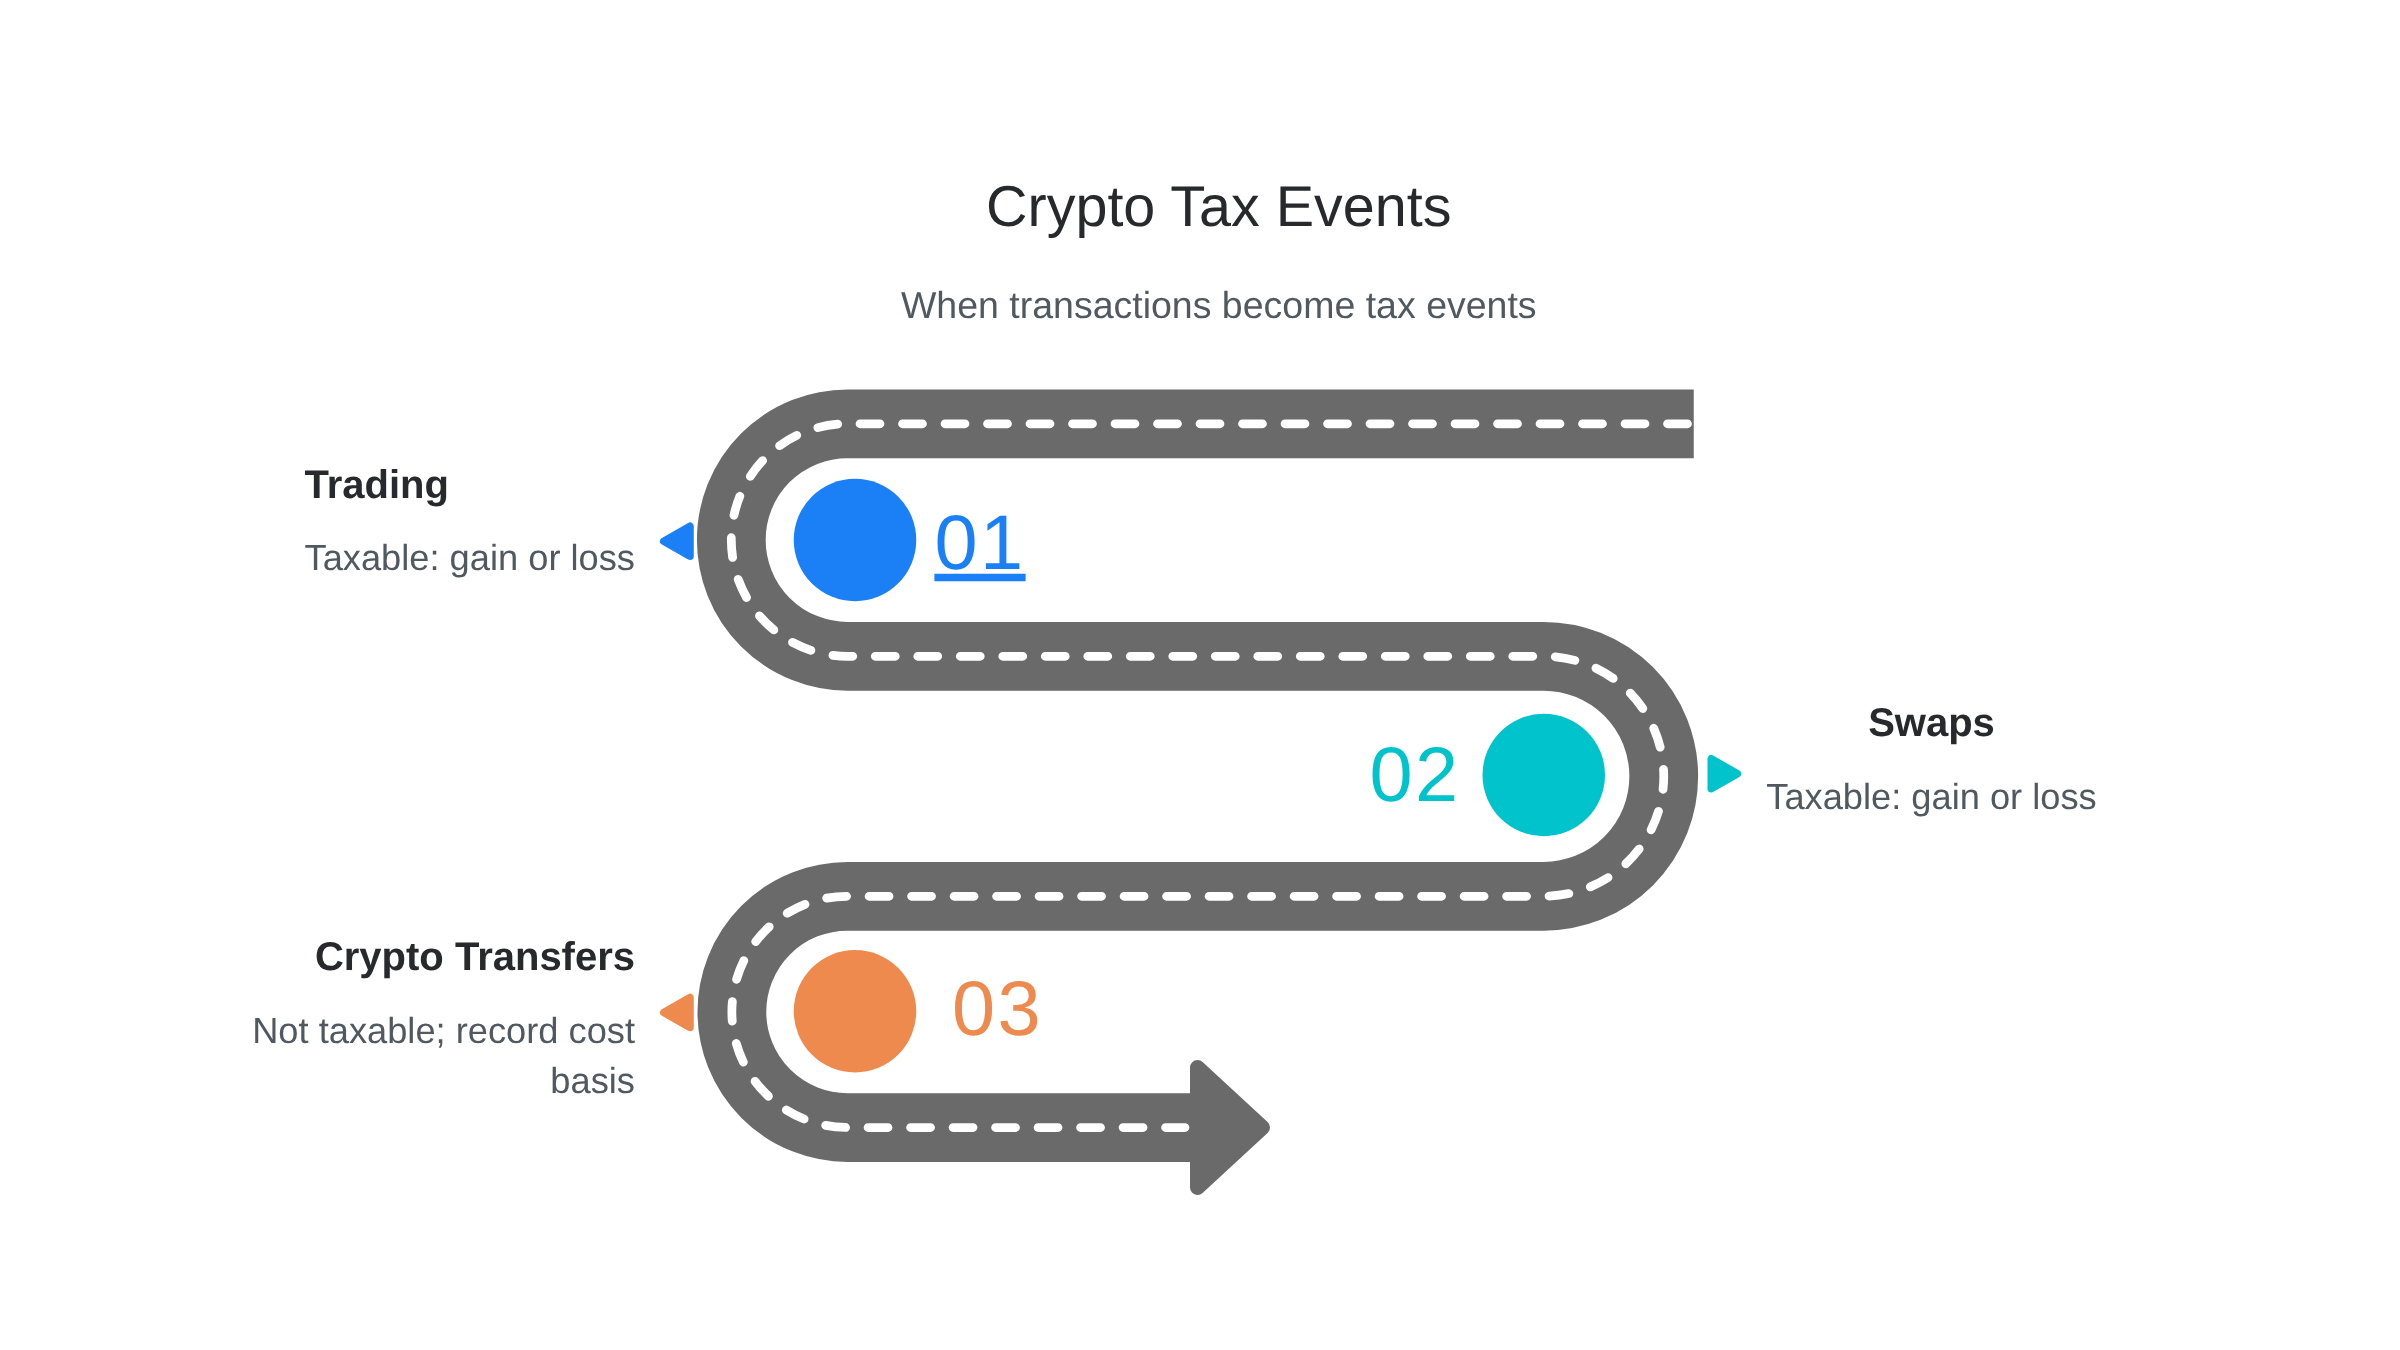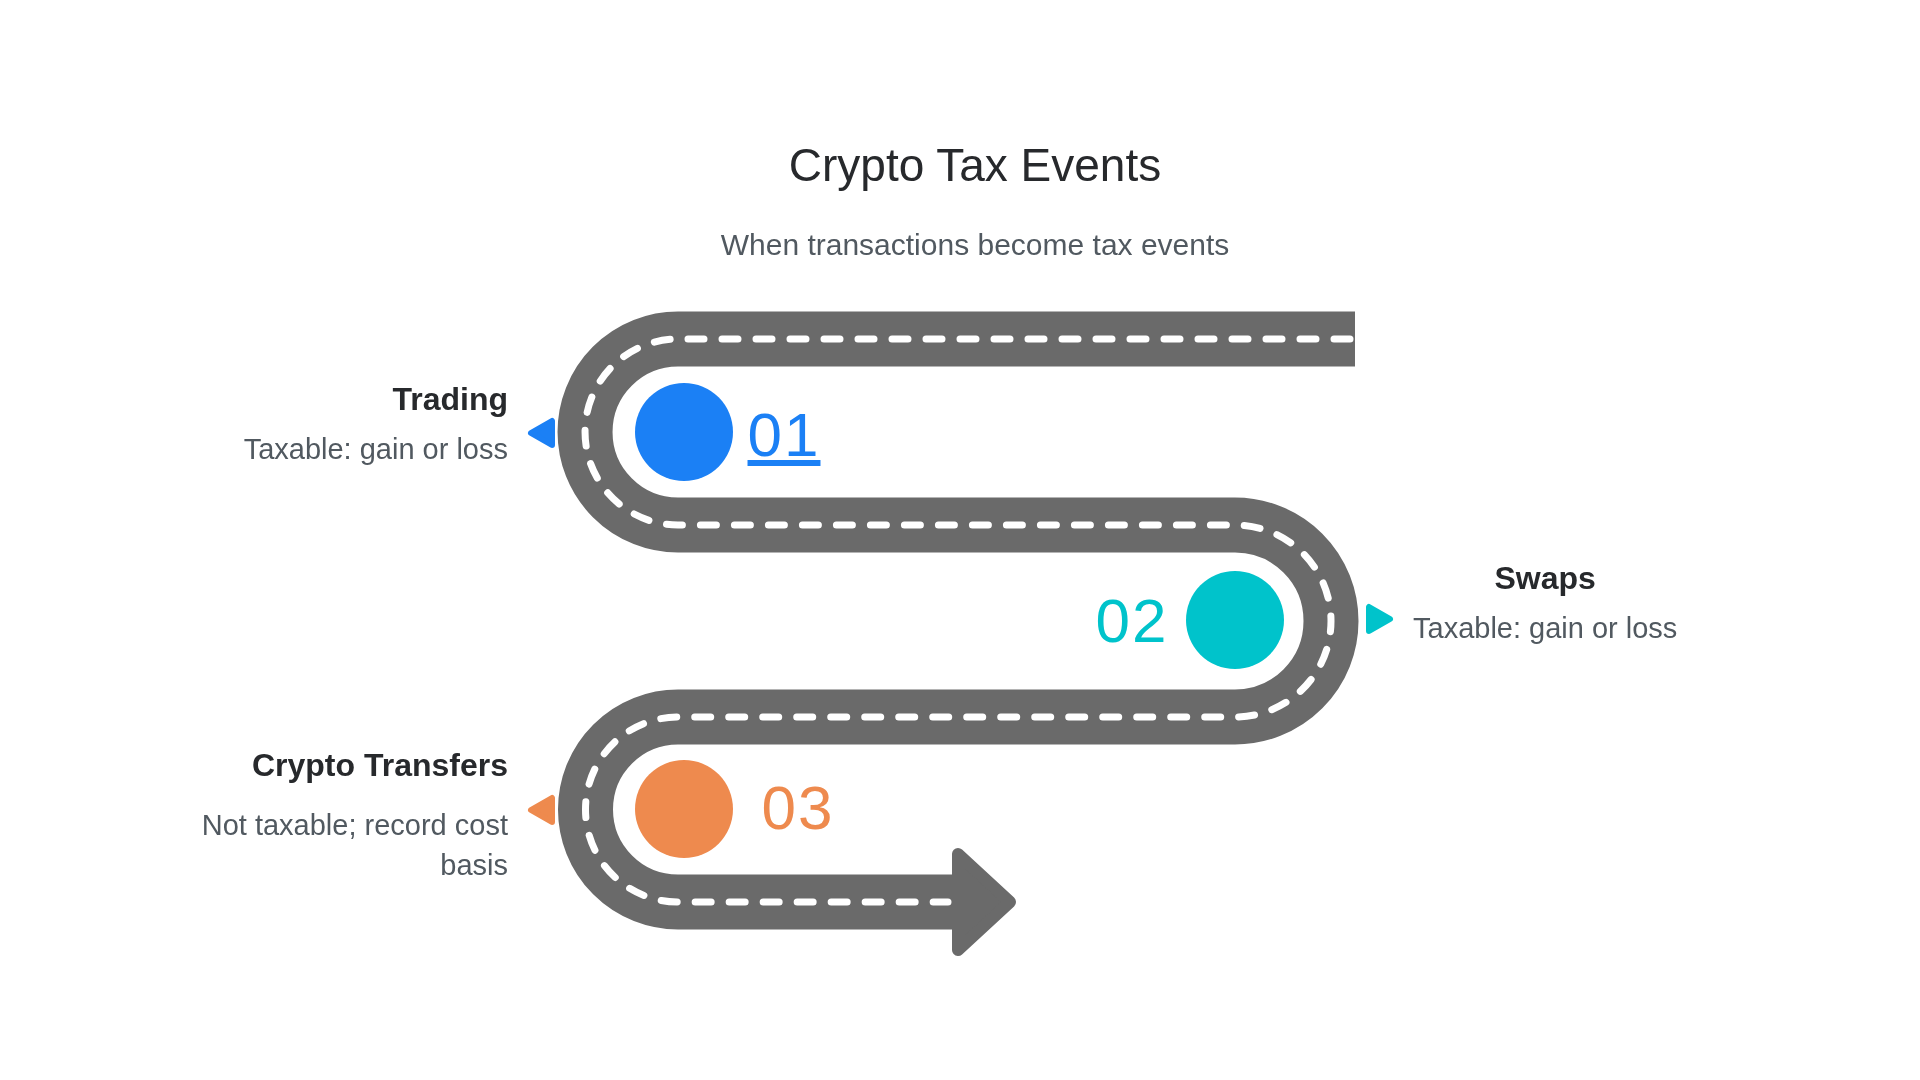--- a/index.html
+++ b/index.html
@@ -55,27 +55,27 @@
   .side-label { position: absolute; }
   .side-label .name {
     font-size: 32px;
     line-height: 38px;
     font-weight: bold;
     color: #27292c;
   }
   .side-label .desc {
     font-size: 29px;
     line-height: 34px;
-    margin-top: 14px;
+    margin-top: 24px;
     color: #515960;
   }
   .label-trading {
     right: 1412px;
-    top: 380px;
-    text-align: right;
+    top: 368px;
+    text-align: left;
     white-space: nowrap;
   }
   .label-swaps {
     left: 1413px;
     top: 559px;
     text-align: center;
     white-space: nowrap;
   }
   .label-wallet {
     right: 1412px;

